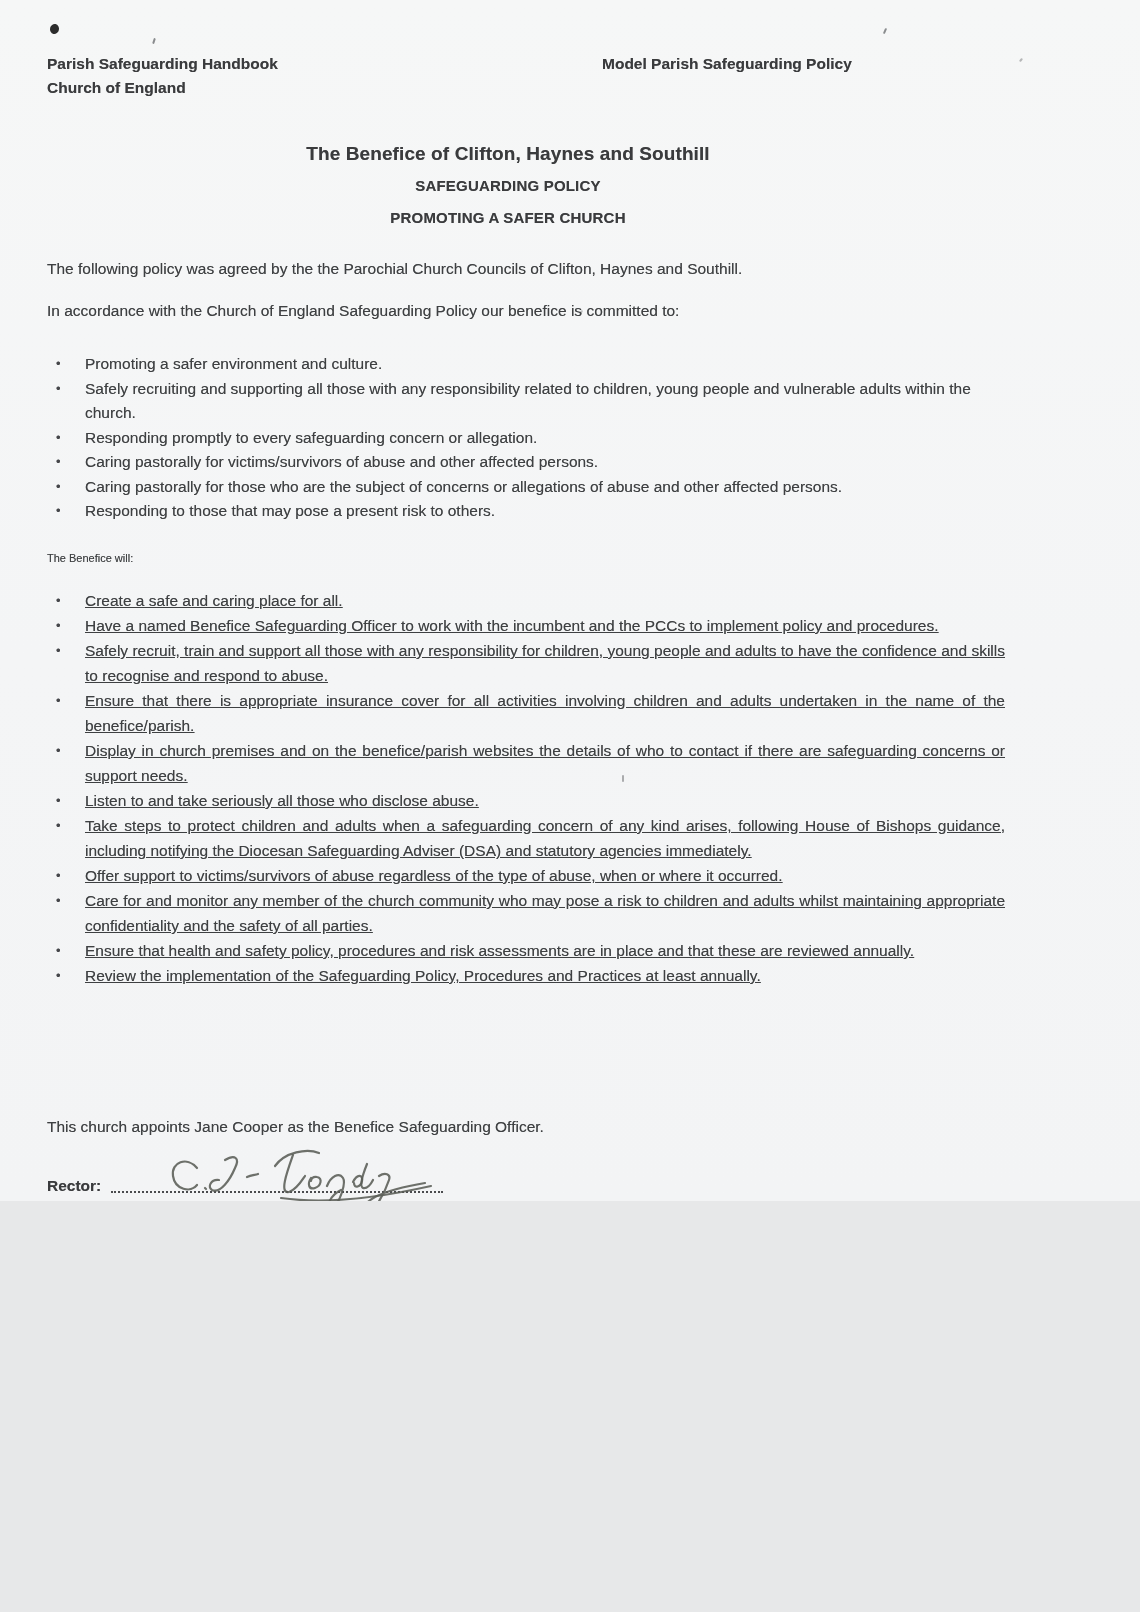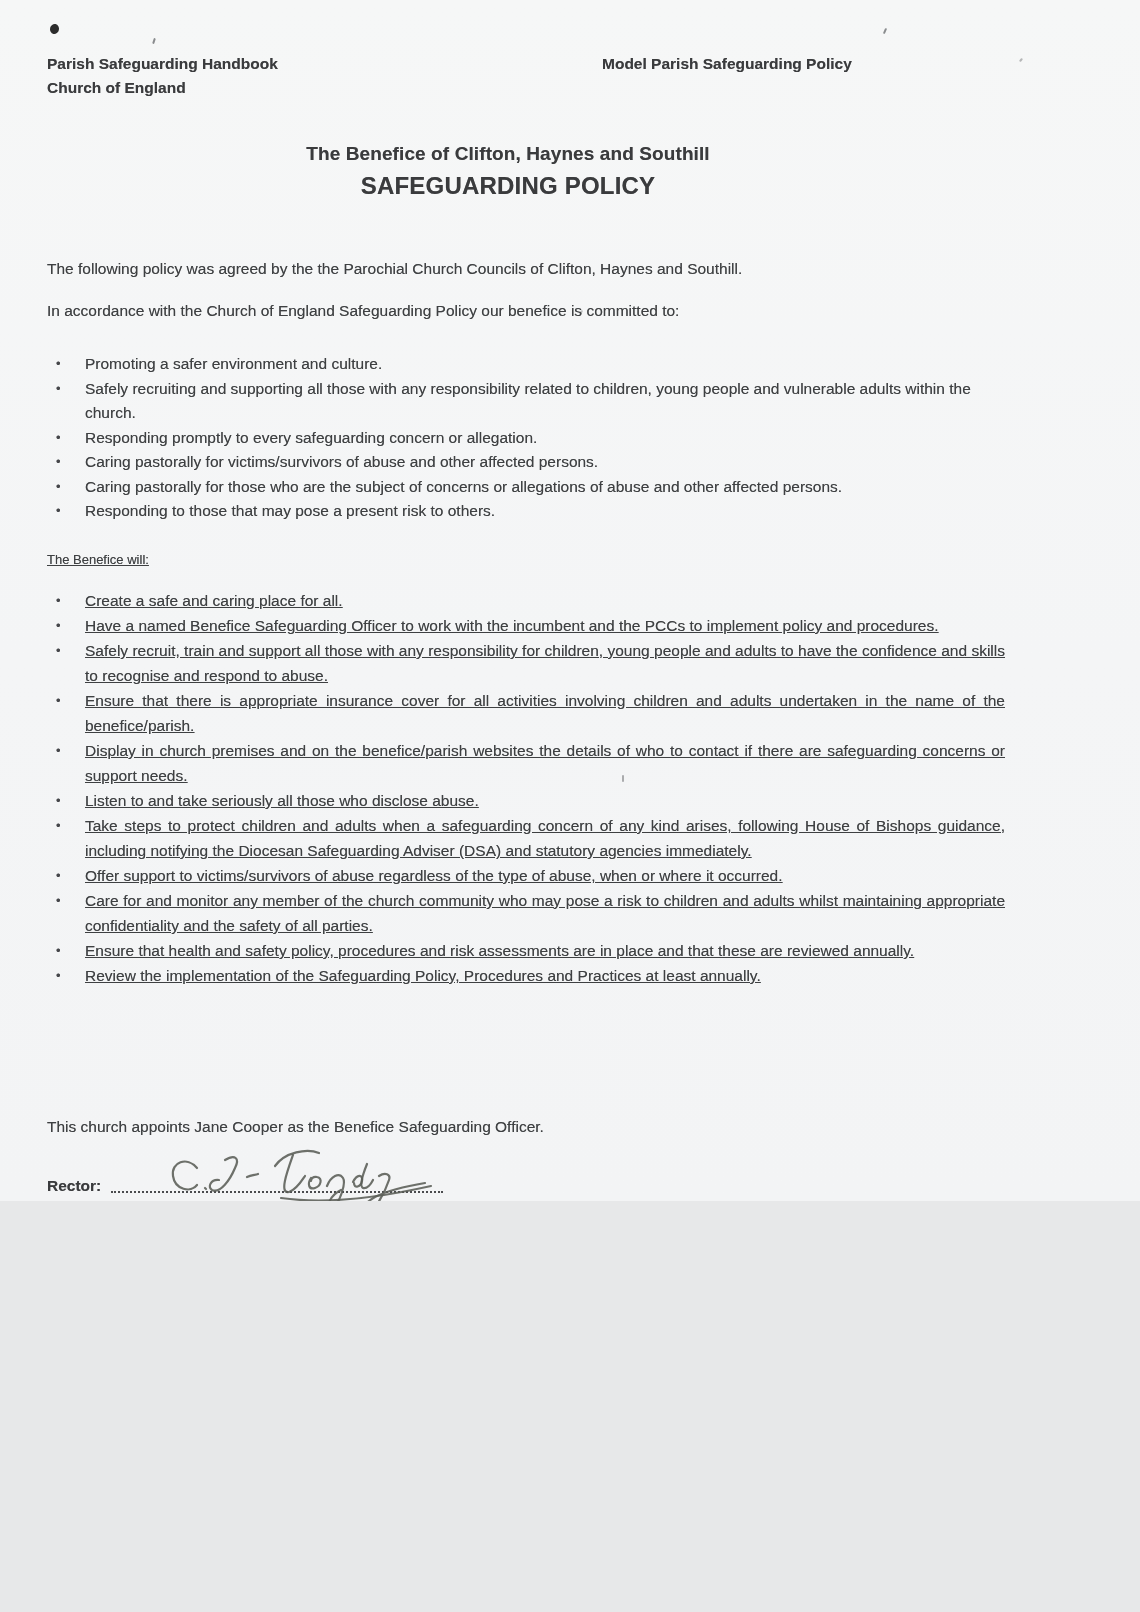--- a/index.html
+++ b/index.html
@@ -8,30 +8,30 @@
     background:linear-gradient(180deg,#f6f7f7 0%,#f4f5f6 55%,#f3f4f5 100%);
     font-family:"Liberation Sans", sans-serif;
     color:#3e4042; overflow:hidden;
     text-shadow:0 0 .5px rgba(62,64,66,.55);
   }
   .abs { position:absolute; }
   .bold { font-weight:700; color:#393a3c; }
   .hdr { font-size:15.5px; line-height:24px; font-weight:700; color:#3a3b3d; }
   .title { left:28px; top:138px; width:960px; text-align:center; font-weight:700; color:#3a3b3d; line-height:32px; }
   .title .t1 { font-size:19px; letter-spacing:.1px; }
-  .title .t2 { font-size:24px; letter-spacing:.2px;text-align:center; }
+  .title .t2 { font-size:15px; letter-spacing:.2px;text-align:center; }
   .para { margin:0; font-size:15.5px; line-height:25px; width:958px; left:47px; }
   .blist { margin:0; padding:0; list-style:none; width:958px; left:47px; }
   .blist li { position:relative; padding-left:38px; font-size:15.5px; }
   #list1 li { line-height:24.5px; }
   #list2 li { line-height:25px; }
   #list2 .li-text { text-align:justify;text-decoration:underline; }
   .li-text { display:block; }
   .bullet { position:absolute; left:9px; top:0; font-size:13px; color:#45464a; }
-  .benefice-heading { left:47px; font-size:13px;text-decoration:underline; }
+  .benefice-heading { left:47px; font-size:11px; }
   .closing { line-height:38px; }
   .sigrow { position:absolute; left:47px; display:flex; align-items:flex-end; height:24px; }
   .siglabel { font-weight:700; font-size:15.5px; color:#3a3b3d; white-space:nowrap; padding-right:10px; line-height:20px;margin-top:40px; }
   .dotline { flex:1; height:0; border-bottom:2px dotted #4a4b4e; margin-bottom:3px; }
   .sig { position:absolute; pointer-events:none; }
   .sig path { fill:none; stroke:#5a5d57; stroke-width:2.2; stroke-linecap:round; stroke-linejoin:round; opacity:.88; }
   .sig.heavy path { stroke-width:3; opacity:.92; }
   .speck { position:absolute; background:#2c2c2c; border-radius:50%; }
   .tick { position:absolute; width:2px; height:6px; background:#8a8c8e; border-radius:1px; }
   .bleed { position:absolute; left:28px; top:1569px; width:1085px; height:4px; opacity:.5;
@@ -56,20 +56,21 @@
 
   <div class="abs hdr" style="left:47px; top:52px;">
     <div>Parish Safeguarding Handbook</div>
     <div>Church of England</div>
   </div>
   <div class="abs hdr" style="left:602px; top:52px;">Model Parish Safeguarding Policy</div>
 
   <div class="abs title">
     <div class="t1">The Benefice of Clifton, Haynes and Southill</div>
     <div class="t2">SAFEGUARDING POLICY</div>
+    <div class="t2">PROMOTING A SAFER CHURCH</div>
   </div>
 
   <p class="abs para" style="top:256px;">The following policy was agreed by the the Parochial Church Councils of Clifton, Haynes and Southill.</p>
   <p class="abs para" style="top:298px;">In accordance with the Church of England Safeguarding Policy our benefice is committed to:</p>
 
   <ul class="abs blist" id="list1" style="top:352px;">
 
       <li class="bullet-item">
         <span class="bullet">•</span>
         <span class="li-text">Promoting a safer environment and culture.</span>

